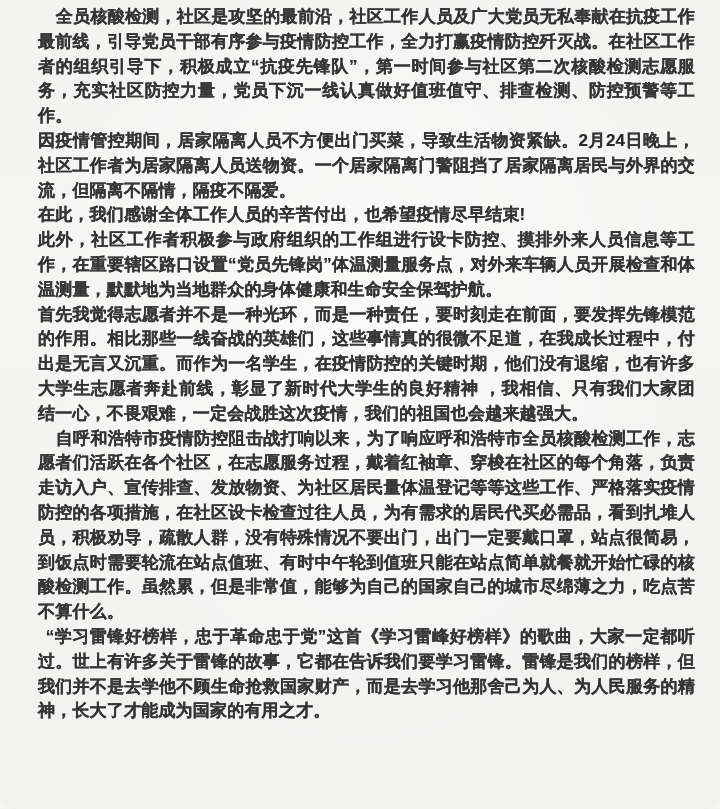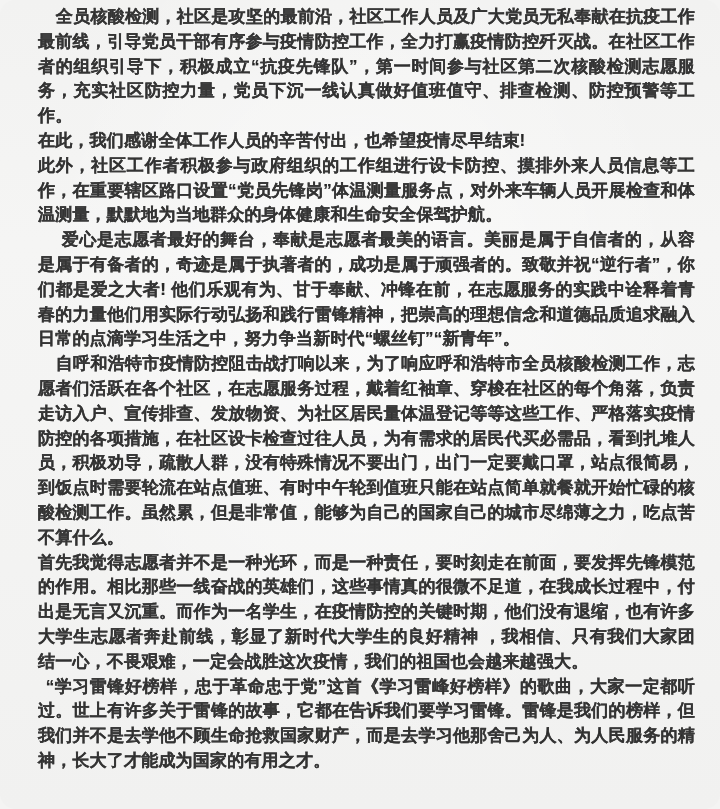--- a/index.html
+++ b/index.html
@@ -42,20 +42,20 @@
   .ind-1  { text-indent: 1.05em; }
   .ind-15 { text-indent: 1.4em; }
   .ind-05 { text-indent: 0.45em; }
 </style>
 </head>
 <body>
 
 <div class="page">
   <div class="text-block">
     <p class="para ind-1">全员核酸检测，社区是攻坚的最前沿，社区工作人员及广大党员无私奉献在抗疫工作最前线，引导党员干部有序参与疫情防控工作，全力打赢疫情防控歼灭战。在社区工作者的组织引导下，积极成立“抗疫先锋队”，第一时间参与社区第二次核酸检测志愿服务，充实社区防控力量，党员下沉一线认真做好值班值守、排查检测、防控预警等工作。</p>
+    <p class="para">因疫情管控期间，居家隔离人员不方便出门买菜，导致生活物资紧缺。2月24日晚上，社区工作者为居家隔离人员送物资。一个居家隔离门警阻挡了居家隔离居民与外界的交流，但隔离不隔情，隔疫不隔爱。</p>
     <p class="para">在此，我们感谢全体工作人员的辛苦付出，也希望疫情尽早结束!</p>
     <p class="para">此外，社区工作者积极参与政府组织的工作组进行设卡防控、摸排外来人员信息等工作，在重要辖区路口设置“党员先锋岗”体温测量服务点，对外来车辆人员开展检查和体温测量，默默地为当地群众的身体健康和生命安全保驾护航。</p>
-    <p class="para ind-15">爱心是志愿者最好的舞台，奉献是志愿者最美的语言。美丽是属于自信者的，从容是属于有备者的，奇迹是属于执著者的，成功是属于顽强者的。致敬并祝“逆行者”，你们都是爱之大者! 他们乐观有为、甘于奉献、冲锋在前，在志愿服务的实践中诠释着青春的力量他们用实际行动弘扬和践行雷锋精神，把崇高的理想信念和道德品质追求融入日常的点滴学习生活之中，努力争当新时代“螺丝钉”“新青年”。</p>
+    <p class="para">首先我觉得志愿者并不是一种光环，而是一种责任，要时刻走在前面，要发挥先锋模范的作用。相比那些一线奋战的英雄们，这些事情真的很微不足道，在我成长过程中，付出是无言又沉重。而作为一名学生，在疫情防控的关键时期，他们没有退缩，也有许多大学生志愿者奔赴前线，彰显了新时代大学生的良好精神 ，我相信、只有我们大家团结一心，不畏艰难，一定会战胜这次疫情，我们的祖国也会越来越强大。</p>
     <p class="para ind-1">自呼和浩特市疫情防控阻击战打响以来，为了响应呼和浩特市全员核酸检测工作，志愿者们活跃在各个社区，在志愿服务过程，戴着红袖章、穿梭在社区的每个角落，负责走访入户、宣传排查、发放物资、为社区居民量体温登记等等这些工作、严格落实疫情防控的各项措施，在社区设卡检查过往人员，为有需求的居民代买必需品，看到扎堆人员，积极劝导，疏散人群，没有特殊情况不要出门，出门一定要戴口罩，站点很简易，到饭点时需要轮流在站点值班、有时中午轮到值班只能在站点简单就餐就开始忙碌的核酸检测工作。虽然累，但是非常值，能够为自己的国家自己的城市尽绵薄之力，吃点苦不算什么。</p>
-    <p class="para">首先我觉得志愿者并不是一种光环，而是一种责任，要时刻走在前面，要发挥先锋模范的作用。相比那些一线奋战的英雄们，这些事情真的很微不足道，在我成长过程中，付出是无言又沉重。而作为一名学生，在疫情防控的关键时期，他们没有退缩，也有许多大学生志愿者奔赴前线，彰显了新时代大学生的良好精神 ，我相信、只有我们大家团结一心，不畏艰难，一定会战胜这次疫情，我们的祖国也会越来越强大。</p>
     <p class="para ind-05">“学习雷锋好榜样，忠于革命忠于党”这首《学习雷峰好榜样》的歌曲，大家一定都听过。世上有许多关于雷锋的故事，它都在告诉我们要学习雷锋。雷锋是我们的榜样，但我们并不是去学他不顾生命抢救国家财产，而是去学习他那舍己为人、为人民服务的精神，长大了才能成为国家的有用之才。</p>
   </div>
 </div>
 
 </body></html>

